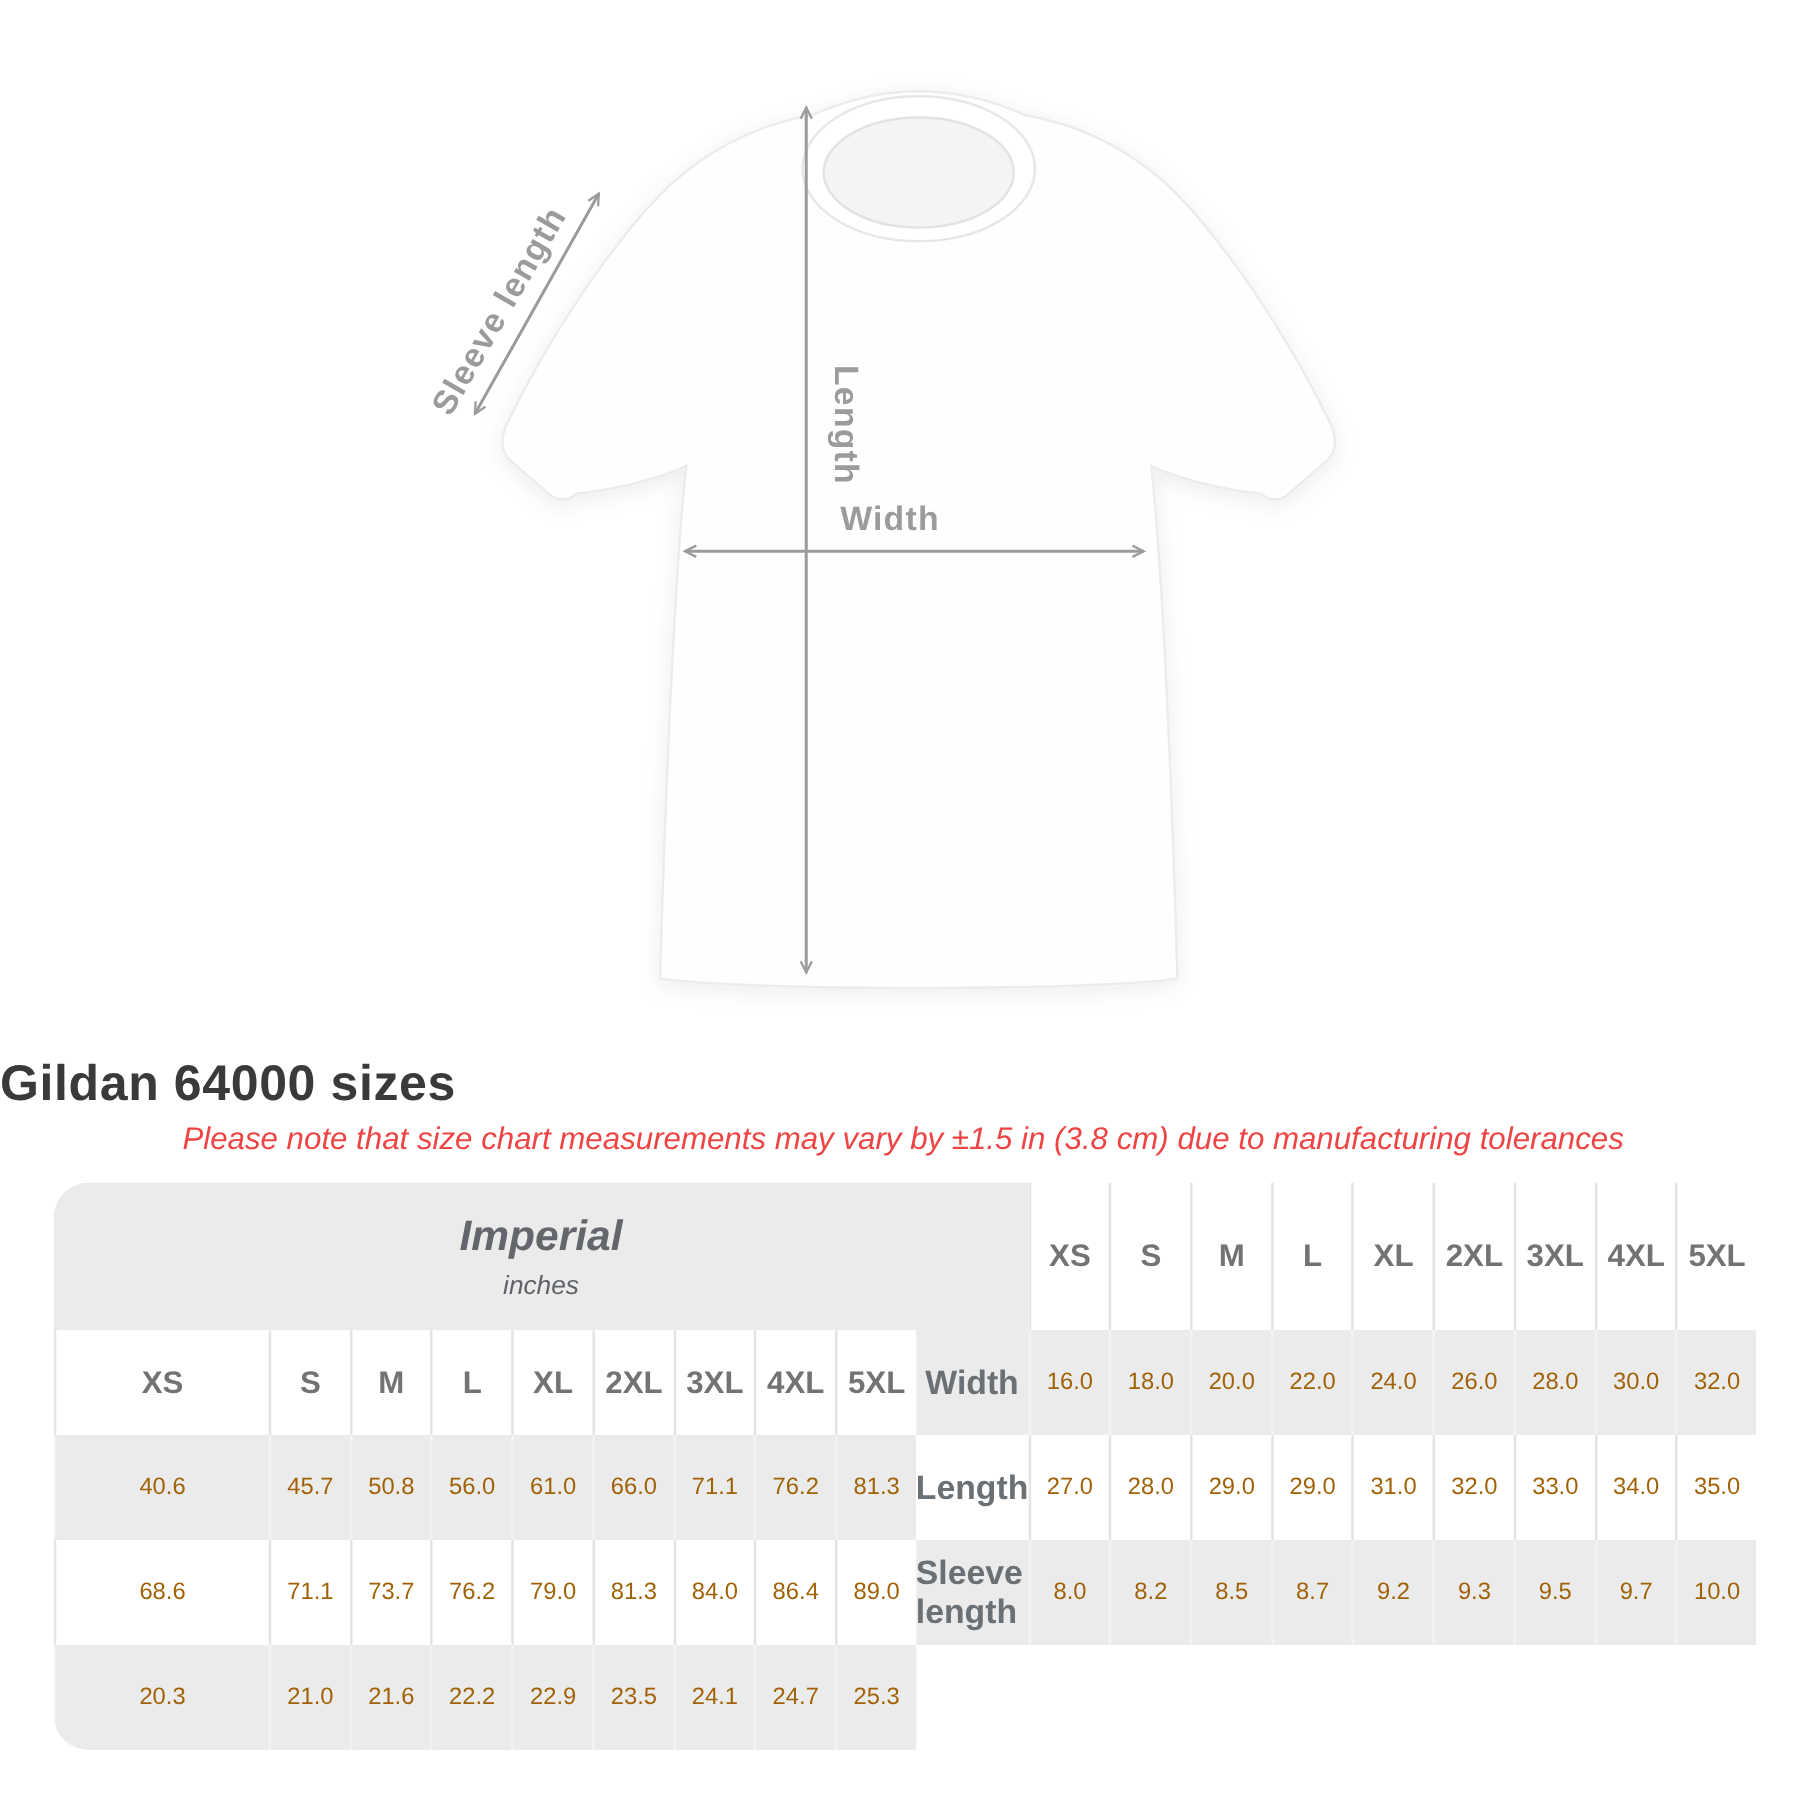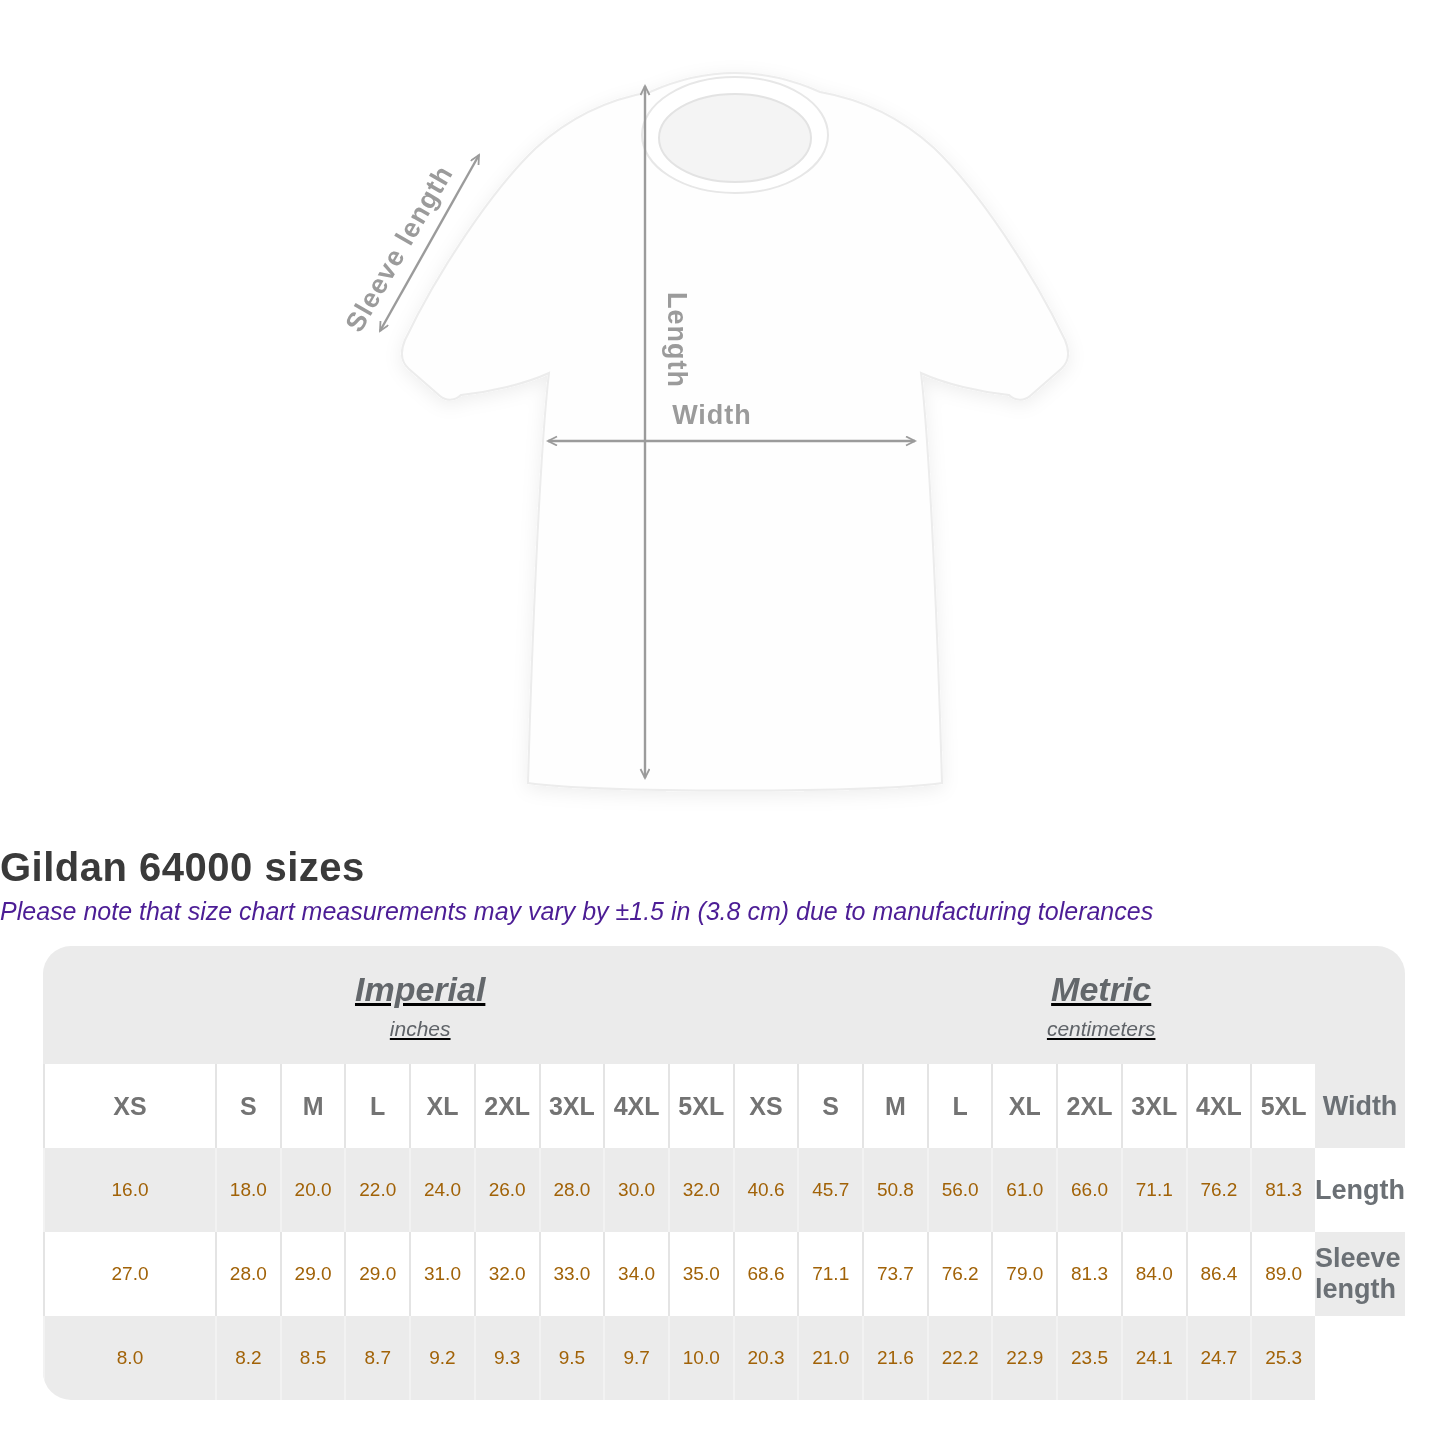--- a/index.html
+++ b/index.html
@@ -11,34 +11,34 @@
   
   #diagram{position:absolute;left:0;top:0;width:1445px;height:840px;}
   
   .chart-title{
     position:absolute;left:0;top:845px;width:100%;
     text-align:left;font-size:40px;font-weight:bold;color:#3a3a3a;
     letter-spacing:0.5px;
   }
   .chart-subtitle{
     position:absolute;left:0;top:897px;width:100%;
-    font-size:25px;font-style:italic;color:#4c1d95;
+    text-align:center;font-size:25px;font-style:italic;color:#ef4444;
   }
   
   .size-table{
     position:absolute;left:43px;top:946px;width:1362px;height:454px;
     display:grid;
     grid-template-columns:172px repeat(18,1fr);
     grid-template-rows:118px 84px 84px 84px 84px;
     border-radius:28px;overflow:hidden;
     font-family:"Liberation Sans", sans-serif;
   }
   .cell{display:flex;align-items:center;justify-content:center;}
   .unit-cell{
-    background:#ebebeb;flex-direction:column;justify-content:center;gap:6px;text-decoration:underline;
+    background:#ebebeb;flex-direction:column;justify-content:center;gap:6px;
   }
   .unit-name{font-size:34px;font-weight:bold;font-style:italic;color:#63676b;}
   .unit-sub{font-size:21px;font-style:italic;color:#5f6368;margin-top:2px;}
   .row-white{background:#ffffff;}
   .row-gray{background:#ebebeb;}
   .corner-header{font-size:26px;font-weight:bold;color:#4e5256;}
   .size-header{font-size:25px;font-weight:bold;color:#737373;}
   .row-label{font-size:27px;font-weight:bold;color:#6b7075;}
   .value-cell{font-size:19px;color:#a16207;}
   .sep{border-left:2px solid #e4e4e4;}
@@ -92,24 +92,20 @@
   <text x="712" y="424" text-anchor="middle" font-size="27" font-weight="bold" fill="#9b9b9b" letter-spacing="1">Width</text>
 </svg>
 
 <div class="chart-title">Gildan 64000 sizes</div>
 <div class="chart-subtitle">Please note that size chart measurements may vary by ±1.5 in (3.8 cm) due to manufacturing tolerances</div>
 
 <div class="size-table" id="size-table">
     <div class="cell unit-cell" style="grid-column: 1 / span 10;">
       <div class="unit-name">Imperial</div>
       <div class="unit-sub">inches</div>
-    </div>
-    <div class="cell unit-cell" style="grid-column: 11 / span 9;">
-      <div class="unit-name">Metric</div>
-      <div class="unit-sub">centimeters</div>
     </div>
     <div class="cell row-white size-header sep">XS</div>
     <div class="cell row-white size-header sep">S</div>
     <div class="cell row-white size-header sep">M</div>
     <div class="cell row-white size-header sep">L</div>
     <div class="cell row-white size-header sep">XL</div>
     <div class="cell row-white size-header sep">2XL</div>
     <div class="cell row-white size-header sep">3XL</div>
     <div class="cell row-white size-header sep">4XL</div>
     <div class="cell row-white size-header sep">5XL</div>

